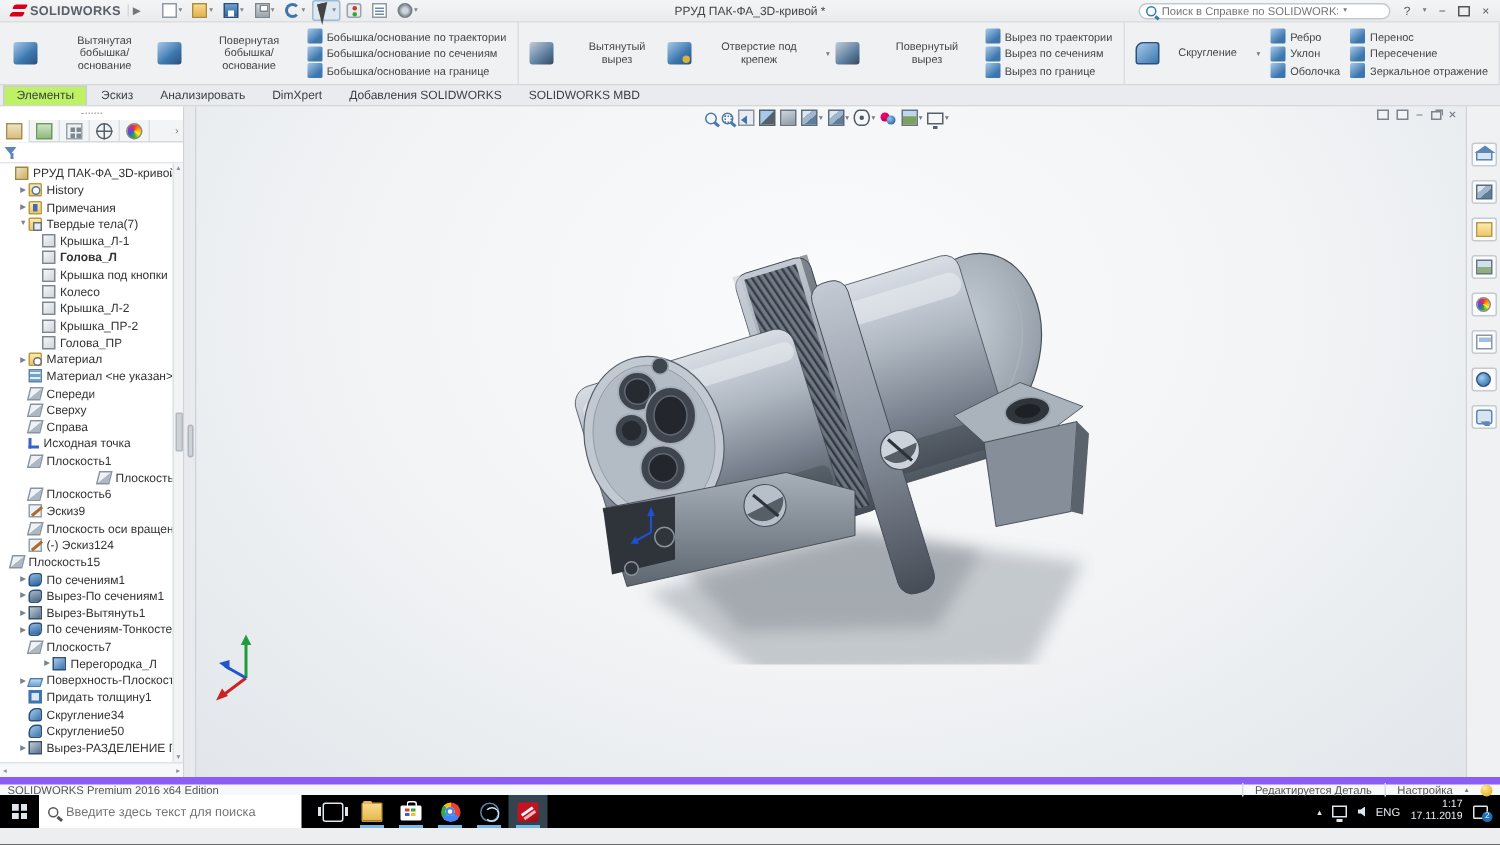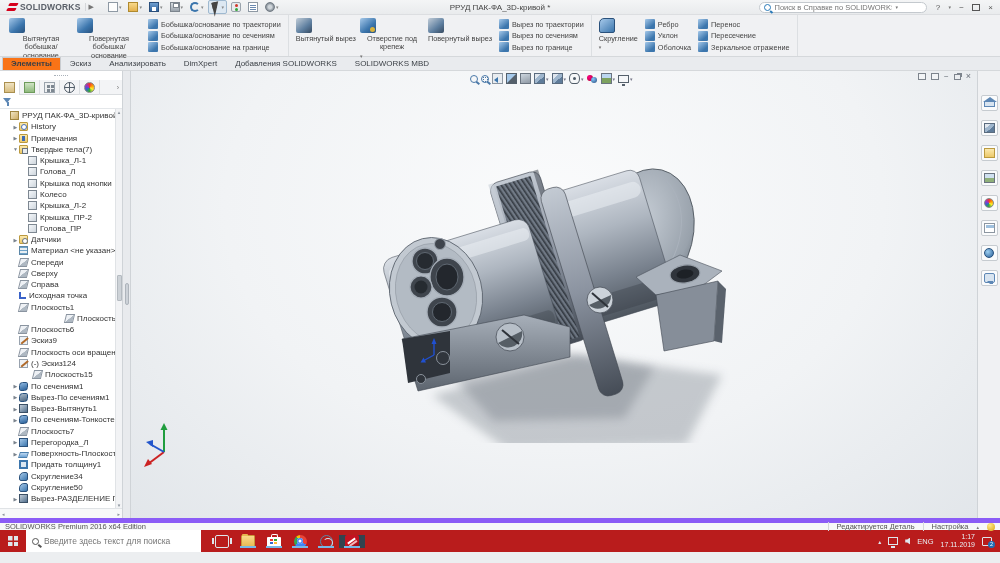--- a/index.html
+++ b/index.html
@@ -41,40 +41,40 @@
   .help-search .hq{width:7px;height:7px;border:1.5px solid #2a7ab8;border-radius:50%;position:relative;flex:none;}
   .help-search .hq::after{content:"";position:absolute;width:3px;height:1.5px;background:#2a7ab8;left:5px;top:6px;transform:rotate(40deg);}
   .help-search input{border:none;outline:none;font-size:7.5px;color:#777;width:118px;background:transparent;}
   .wbtn{color:#555;font-size:8px;width:13px;text-align:center;}
   .wbox{width:8px;height:7px;border:1px solid #555;}
   .titlebar .caret-s{font-size:5px;color:#777;}
 
   
   .ribbon{height:42px;background:#f0f1f3;display:flex;align-items:stretch;border-bottom:1px solid #d5d8db;padding-left:2px;}
   .rgroup{display:flex;align-items:stretch;gap:3px;padding:2px 5px;border-right:1px solid #dcdfe2;}
-  .bigbtn{display:flex;flex-direction:column;justify-content:flex-start;gap:2px;padding:1px 2px;border-radius:2px;}
+  .bigbtn{display:flex;align-items:center;justify-content:flex-start;gap:13px;padding:1px 2px;border-radius:2px;}
   .bigbtn.active{background:#d8dce1;border:1px solid #b9bfc6;}
   .bigbtn .blabel{font-size:7.3px;color:#444;text-align:center;max-width:64px;line-height:1.15;}
   .bigbtn .caret{font-size:5px;color:#777;line-height:4px;}
   .ri{width:16px;height:15px;border-radius:2px;background:linear-gradient(140deg,#a6c9ea,#3c76ad 60%,#28517c);position:relative;flex:none;}
   .ri.ic-extruded-cut,.ri.ic-revolved-cut{background:linear-gradient(140deg,#c2cdd8,#5d7e9f 60%,#35495f);}
   .ri.ic-hole-wizard::after{content:"";position:absolute;right:1px;bottom:1px;width:5px;height:5px;border-radius:50%;background:#d8b23a;}
   .ri.ic-fillet{border-radius:5px 2px 2px 2px;}
   .ri.ic-linear-pattern{background:linear-gradient(140deg,#9cc3e8 40%,#3c76ad 41%) ,linear-gradient(140deg,#9cc3e8,#3c76ad);background-size:8px 8px;}
   .ri.ic-instant3d{background:linear-gradient(140deg,#eceff2,#c4cbd2);border:1px solid #9aa3ad;}
   .ri.ic-instant3d::after{content:"";position:absolute;left:3px;top:6px;width:9px;height:2px;background:#3c76ad;transform:rotate(-35deg);}
   .rstack{display:flex;flex-direction:column;justify-content:space-between;padding:2px 0;}
   .smallbtn{display:flex;align-items:center;gap:3px;padding:0 2px;}
   .smallbtn .slabel{font-size:7.3px;color:#444;white-space:nowrap;}
   .rsi{width:10px;height:10px;border-radius:1px;background:linear-gradient(140deg,#a6c9ea,#3c76ad 70%);flex:none;}
 
   
   .rtabs{height:14px;background:#e9ebee;display:flex;align-items:flex-end;padding-left:2px;border-bottom:1px solid #d5d8db;}
   .rtab{padding:1px 8px 2px;font-size:8px;color:#3a3f45;border:1px solid transparent;border-bottom:none;}
-  .rtab.active{background:#f97316;border-color:#c9ccd0;font-weight:bold;text-align:center;}
+  .rtab.active{background:#bef264;border-color:#c9ccd0;font-weight:normal;text-align:center;}
 
   
   .main{display:flex;height:447px;}
   .fm-panel{width:123px;background:#fff;border-right:1px solid #cfd3d7;display:flex;flex-direction:column;position:relative;}
   .fm-grip{height:9px;display:flex;align-items:center;justify-content:center;}
   .fm-grip i{width:14px;height:2px;border-top:1px dotted #aab2ba;}
   .fm-tabs{height:15px;display:flex;align-items:center;border-bottom:1px solid #d8dbde;background:#f3f4f6;}
   .fm-tab{width:20px;height:15px;display:flex;align-items:center;justify-content:center;border-right:1px solid #dcdfe2;}
   .fm-tab.active{background:#fff;}
   .fm-tab-overflow{margin-left:auto;color:#777;font-size:7px;padding:0 3px;}
@@ -175,21 +175,21 @@
   .dtab.active{background:#f8f9fa;font-weight:bold;}
 
   
   .statusbar{height:12px;background:#f7f8f9;border-top:5px solid #8b5cf6;display:flex;align-items:center;padding:0 5px;font-size:7.5px;color:#555;}
   .sb-right{margin-left:auto;display:flex;align-items:center;gap:8px;}
   .sb-sep{width:1px;height:9px;background:#d5d8db;}
   .sb-caret{font-size:5px;color:#777;}
   .sb-ball{width:8px;height:8px;border-radius:50%;background:radial-gradient(circle at 35% 30%,#ffe98a,#d9a514);}
 
   
-  .taskbar{height:22px;background:#b91c1c;display:flex;align-items:center;color:#e8edf2;}
+  .taskbar{height:22px;background:#000000;display:flex;color:#e8edf2;}
   .start{width:26px;height:22px;display:flex;align-items:center;justify-content:center;}
   .start .winlogo{width:10px;height:10px;background:
       linear-gradient(#dfe6ec,#dfe6ec) 0 0/4.5px 4.5px no-repeat,
       linear-gradient(#dfe6ec,#dfe6ec) 5.5px 0/4.5px 4.5px no-repeat,
       linear-gradient(#dfe6ec,#dfe6ec) 0 5.5px/4.5px 4.5px no-repeat,
       linear-gradient(#dfe6ec,#dfe6ec) 5.5px 5.5px/4.5px 4.5px no-repeat;}
   .tb-search{width:175px;height:22px;background:#fff;display:flex;align-items:center;gap:5px;padding:0 6px;}
   .tb-search .mag{width:7px;height:7px;border:1.5px solid #555;border-radius:50%;position:relative;flex:none;}
   .tb-search .mag::after{content:"";position:absolute;width:4px;height:1.5px;background:#555;left:5px;top:6px;transform:rotate(40deg);}
   .tb-search input{border:none;outline:none;font-size:8.5px;color:#555;width:140px;}
@@ -504,21 +504,21 @@
             <span class="ti ic-folder-solids"></span>
             <span class="tl">Твердые тела(7)</span>
           </div>
 
           <div class="trow" style="padding-left: 21px;">
             <span class="arr"></span>
             <span class="ti ic-body"></span>
             <span class="tl">Крышка_Л-1</span>
           </div>
 
-          <div class="trow" style="padding-left: 21px;">
+          <div class="trow" style="padding-left: 21px; font-weight: bold;">
             <span class="arr"></span>
             <span class="ti ic-body"></span>
             <span class="tl">Голова_Л</span>
           </div>
 
           <div class="trow" style="padding-left: 21px;">
             <span class="arr"></span>
             <span class="ti ic-body"></span>
             <span class="tl">Крышка под кнопки</span>
           </div>
@@ -543,21 +543,21 @@
 
           <div class="trow" style="padding-left: 21px;">
             <span class="arr"></span>
             <span class="ti ic-body"></span>
             <span class="tl">Голова_ПР</span>
           </div>
 
           <div class="trow" style="padding-left: 12px;">
             <span class="arr">▶</span>
             <span class="ti ic-folder-sensors"></span>
-            <span class="tl">Датчики</span>
+            <span class="tl">Материал</span>
           </div>
 
           <div class="trow" style="padding-left: 12px;">
             <span class="arr"></span>
             <span class="ti ic-material"></span>
             <span class="tl">Материал &lt;не указан&gt;</span>
           </div>
 
           <div class="trow" style="padding-left: 12px;">
             <span class="arr"></span>
@@ -612,21 +612,21 @@
             <span class="ti ic-plane"></span>
             <span class="tl">Плоскость оси вращения</span>
           </div>
 
           <div class="trow" style="padding-left: 12px;">
             <span class="arr"></span>
             <span class="ti ic-sketch"></span>
             <span class="tl">(-) Эскиз124</span>
           </div>
 
-          <div class="trow" style="padding-left: 26px;">
+          <div class="trow" style="padding-left: 0;">
             <span class="arr"></span>
             <span class="ti ic-plane"></span>
             <span class="tl">Плоскость15</span>
           </div>
 
           <div class="trow" style="padding-left: 12px;">
             <span class="arr">▶</span>
             <span class="ti ic-loft"></span>
             <span class="tl">По сечениям1</span>
           </div>
@@ -648,21 +648,21 @@
             <span class="ti ic-loft-thin"></span>
             <span class="tl">По сечениям-Тонкостенный1</span>
           </div>
 
           <div class="trow" style="padding-left: 12px;">
             <span class="arr"></span>
             <span class="ti ic-plane"></span>
             <span class="tl">Плоскость7</span>
           </div>
 
-          <div class="trow" style="padding-left: 12px;">
+          <div class="trow" style="padding-left: 28px;">
             <span class="arr">▶</span>
             <span class="ti ic-boss"></span>
             <span class="tl">Перегородка_Л</span>
           </div>
 
           <div class="trow" style="padding-left: 12px;">
             <span class="arr">▶</span>
             <span class="ti ic-surface"></span>
             <span class="tl">Поверхность-Плоскость1</span>
           </div>

